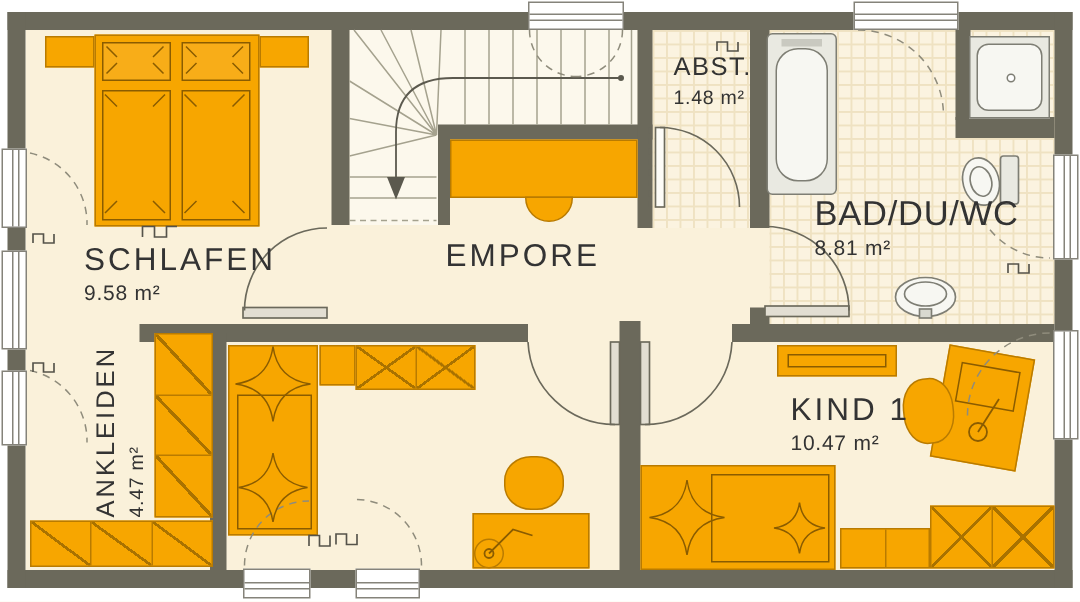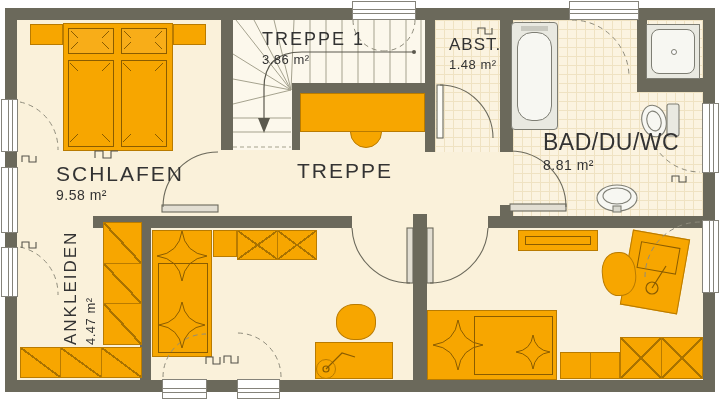--- a/index.html
+++ b/index.html
@@ -247,29 +247,29 @@
   </svg>
 
   <div class="lbl" style="left:56px;top:162px">
     <span class="nm">SCHLAFEN</span>
     <span class="ar">9.58 m²</span>
   </div>
   <div class="lbl vert" style="left:62px;top:345px">
     <span class="nm" style="font-size:17px">ANKLEIDEN</span>
     <span class="ar" style="font-size:13px">4.47 m²</span>
   </div>
-  <div class="lbl" style="left:262px;top:30px">
-    <span class="nm" style="font-size:18px">TREPPE 1</span>
-    <span class="ar" style="font-size:13px">3.86 m²</span>
-  </div>
   <div class="lbl" style="left:297px;top:159px">
-    <span class="nm">TREPPE</span>
+    <span class="nm">EMPORE</span>
   </div>
   <div class="lbl" style="left:449px;top:36px">
     <span class="nm" style="font-size:17px;letter-spacing:1px">ABST.</span>
     <span class="ar" style="font-size:13px">1.48 m²</span>
   </div>
   <div class="lbl" style="left:543px;top:130px">
     <span class="nm" style="font-size:23px;letter-spacing:.5px">BAD/DU/WC</span>
     <span class="ar">8.81 m²</span>
   </div>
+  <div class="lbl" style="left:527px;top:262px">
+    <span class="nm">KIND 1</span>
+    <span class="ar">10.47 m²</span>
+  </div>
 
 </div>
 
 </body></html>

